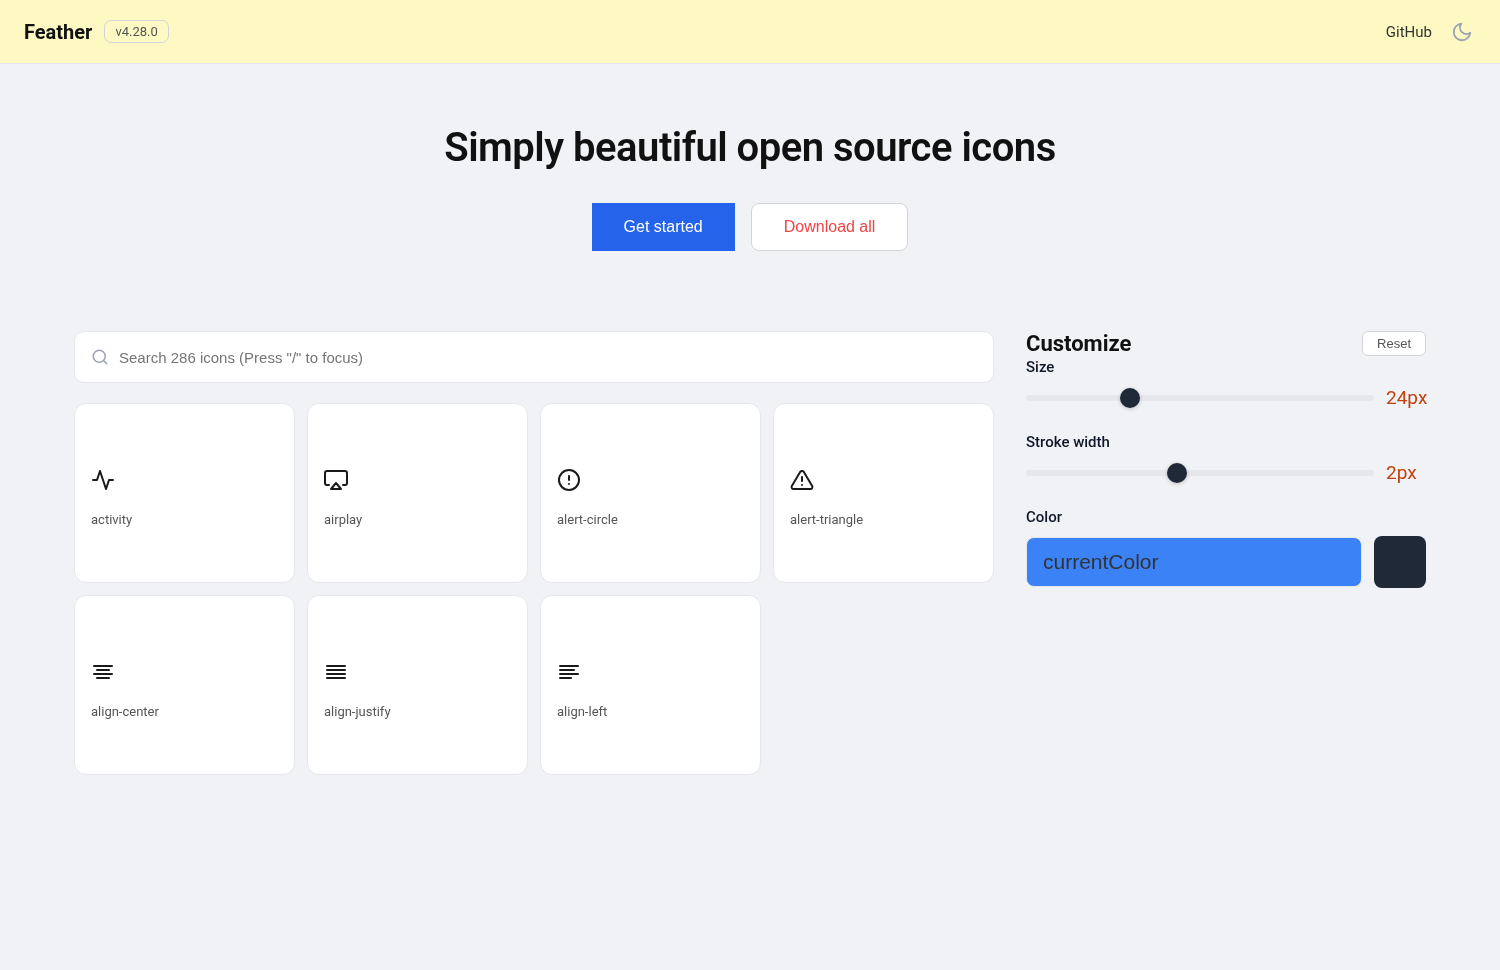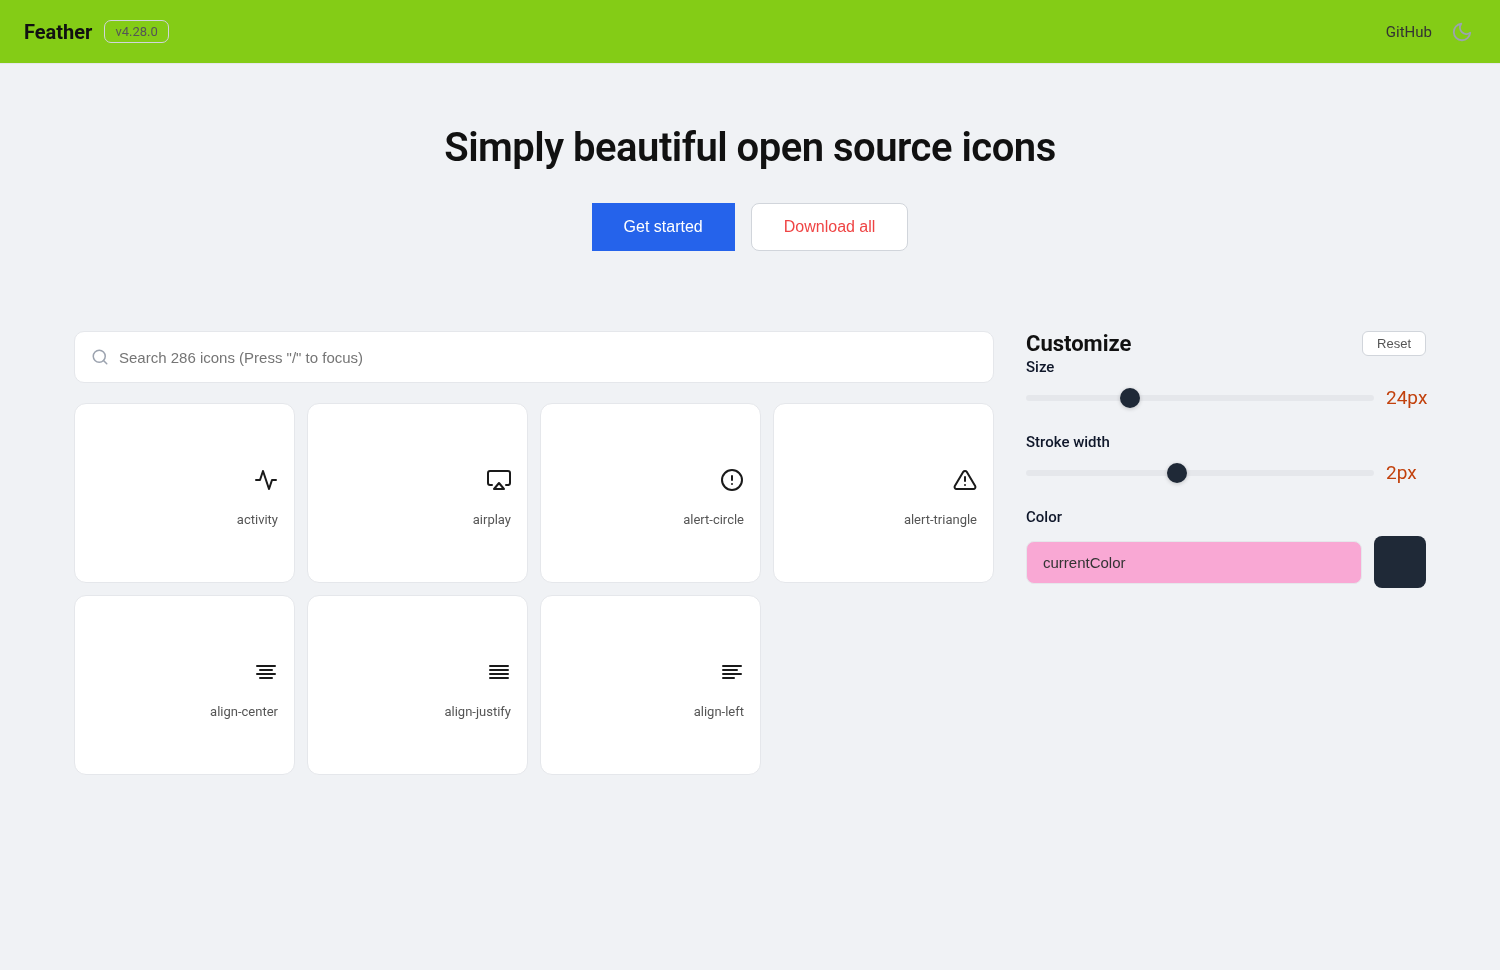--- a/index.html
+++ b/index.html
@@ -5,21 +5,21 @@
     * { box-sizing: border-box; margin: 0; padding: 0; }
     body {
       font-family: -apple-system, BlinkMacSystemFont, 'Segoe UI', Roboto, sans-serif;
       background: #f0f2f5;
       color: #1a1a1a;
       min-height: 970px;
     }
 
     
     .header {
-      background: #84cc16;
+      background: #fef9c3;
       border-bottom: 1px solid #e5e7eb;
       display: flex;
       align-items: center;
       justify-content: space-between;
       padding: 0 24px;
       height: 64px;
     }
     .header-left {
       display: flex;
       align-items: center;
@@ -141,21 +141,21 @@
       display: grid;
       grid-template-columns: repeat(4, 1fr);
       gap: 12px;
     }
     .icon-card {
       background: #fff;
       border: 1.5px solid #e5e7eb;
       border-radius: 12px;
       display: flex;
       flex-direction: column;
-      align-items: flex-end;
+      align-items: flex-start;
       justify-content: center;
       padding: 32px 16px 24px;
       min-height: 180px;
       cursor: pointer;
       transition: border-color 0.15s;
     }
     .icon-card svg {
       margin-bottom: 20px;
     }
     .icon-label {
@@ -214,24 +214,24 @@
     .color-row {
       display: flex;
       align-items: center;
       gap: 12px;
     }
     .color-input {
       flex: 1;
       border: 1.5px solid #e5e7eb;
       border-radius: 8px;
       padding: 12px 16px;
-      font-size: 15px;
+      font-size: 21px;
       color: #333;
       outline: none;
-      background: #f9a8d4;
+      background: #3b82f6;
     }
     .color-swatch {
       width: 52px;
       height: 52px;
       border-radius: 8px;
       background: #1f2937;
       cursor: pointer;
       flex-shrink: 0;
     }
 

